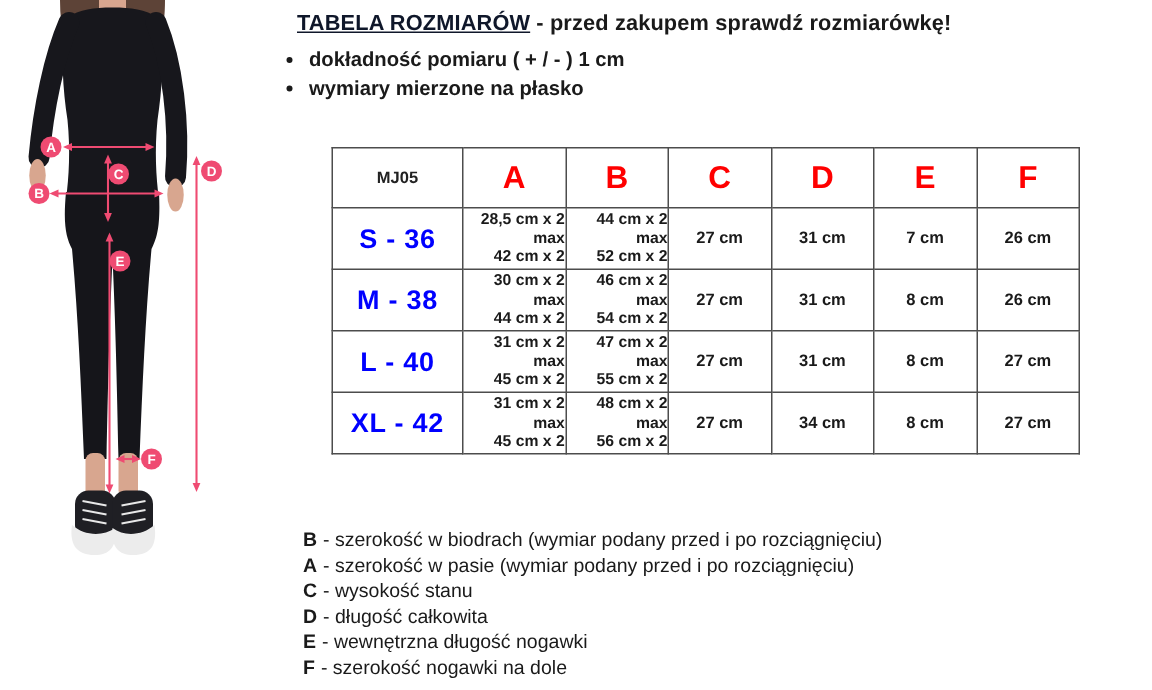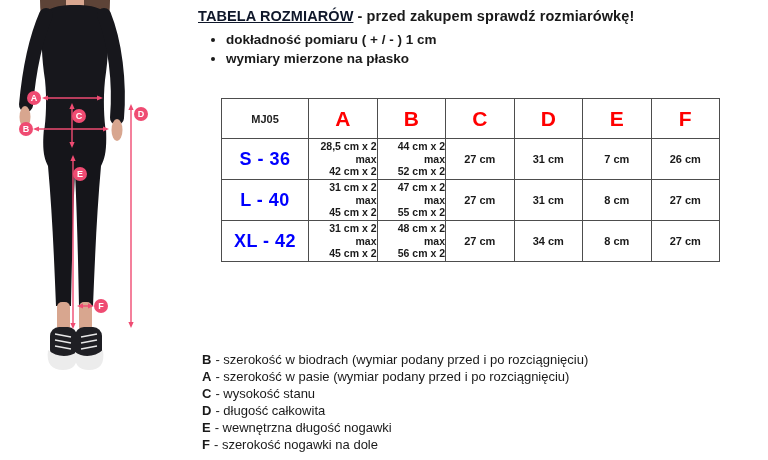--- a/index.html
+++ b/index.html
@@ -12,21 +12,21 @@
   }
   .canvas { position: relative; width: 768px; height: 460px; overflow: hidden; background: #fff; }
 
   
   .figure-wrap { position: absolute; left: 0; top: 0; width: 190px; height: 400px; }
 
   
   .header-block { position: absolute; left: 198px; top: 8px; width: 562px; }
   .title { font-size: 14.5px; font-weight: bold; letter-spacing: 0.1px; }
   .title .red { color: #0f172a; text-decoration: underline; }
-  .bullets { margin: 8px 0 0 28px; padding: 0; font-size: 13.5px; font-weight: bold; }
+  .bullets { margin: 8px 0 0 8px; padding: 0; font-size: 13.5px; font-weight: bold; }
   .bullets li { margin-bottom: 3px; line-height: 16px; }
 
   
   .size-table {
     position: absolute; left: 221px; top: 98px;
     width: 499px; border-collapse: collapse; table-layout: fixed; border-radius: 24px;
   }
   .size-table td {
     border: 1px solid #4d4d4d;
     text-align: center; vertical-align: middle;
@@ -161,20 +161,37 @@
         <div>44 cm x 2</div>
         <div>max</div>
         <div>52 cm x 2</div>
       </td>
       <td class="cell-val">27 cm</td>
       <td class="cell-val">31 cm</td>
       <td class="cell-val">7 cm</td>
       <td class="cell-val">26 cm</td>
     </tr>
 
+    <tr class="data-row">
+      <td class="size-label">M - 38</td>
+      <td class="cell-multi">
+        <div>30 cm x 2</div>
+        <div>max</div>
+        <div>44 cm x 2</div>
+      </td>
+      <td class="cell-multi">
+        <div>46 cm x 2</div>
+        <div>max</div>
+        <div>54 cm x 2</div>
+      </td>
+      <td class="cell-val">27 cm</td>
+      <td class="cell-val">31 cm</td>
+      <td class="cell-val">8 cm</td>
+      <td class="cell-val">26 cm</td>
+    </tr>
 
     <tr class="data-row">
       <td class="size-label">L - 40</td>
       <td class="cell-multi">
         <div>31 cm x 2</div>
         <div>max</div>
         <div>45 cm x 2</div>
       </td>
       <td class="cell-multi">
         <div>47 cm x 2</div>

